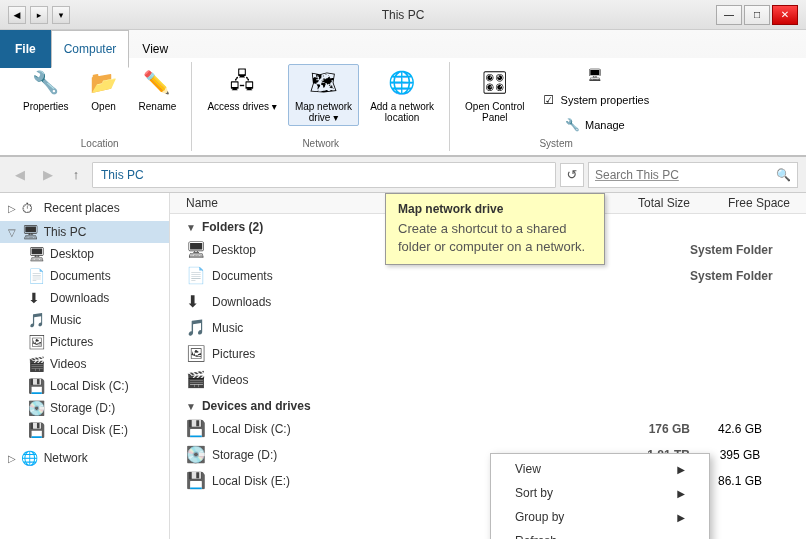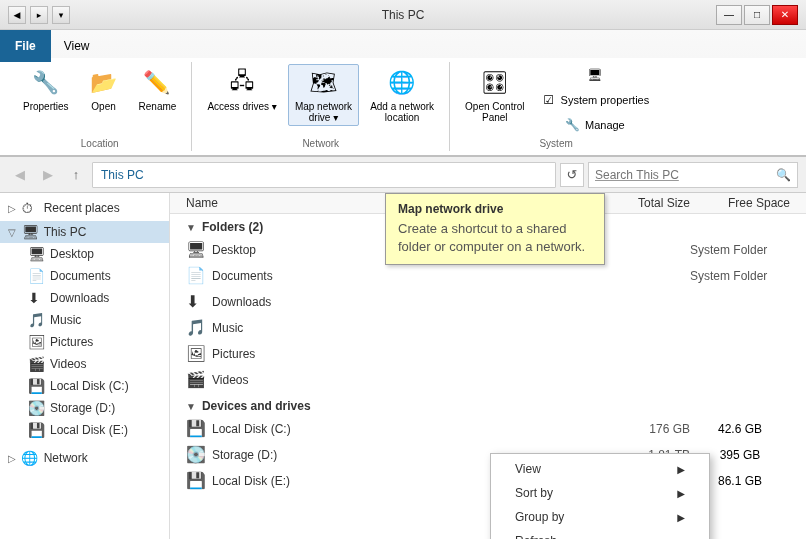--- a/index.html
+++ b/index.html
@@ -23,21 +23,21 @@
       background: linear-gradient(to bottom, #f8f8f8, #e8e8e8);
       cursor: pointer; font-size: 10px; display: flex; align-items: center; justify-content: center;
     }
     .title-btn.close { background: linear-gradient(to bottom, #f44, #c00); color: white; border-color: #900; }
     .quick-access-btn { width: 18px; height: 18px; background: linear-gradient(to bottom, #f8f8f8, #ddd); border: 1px solid #bbb; font-size: 9px; display: flex; align-items: center; justify-content: center; cursor: pointer; }
 
     
     .ribbon { background: linear-gradient(to bottom, #f9f9f9, #f0f0f0); border-bottom: 1px solid #c0c0c0; }
     .ribbon-tabs { display: flex; height: 28px; }
     .ribbon-tab {
-      padding: 0 12px; height: 32px; display: flex; align-items: center;
+      padding: 0 12px; height: 38px; display: flex; align-items: center;
       font-size: 12px; cursor: pointer; border: 1px solid transparent;
     }
     .ribbon-tab.active { background: white; color: #1a6496; border-color: #c0c0c0; border-bottom: 1px solid white; margin-bottom: -1px; z-index: 2; }
     .ribbon-tab.file { background: #1a6496; color: white; font-weight: bold; padding: 0 14px; }
     .ribbon-content { background: white; border-bottom: 1px solid #c0c0c0; padding: 4px 8px; display: flex; align-items: stretch; gap: 0; }
     .ribbon-group { display: flex; flex-direction: column; align-items: center; border-right: 1px solid #d0d0d0; padding: 2px 8px; }
     .ribbon-group-items { display: flex; gap: 4px; flex: 1; align-items: flex-start; }
     .ribbon-group-label { font-size: 10px; color: #666; margin-top: 2px; text-align: center; }
 
     .ribbon-btn {
@@ -113,21 +113,21 @@
       font-size: 12px; font-weight: bold; color: #333;
     }
     .section-triangle { color: #555; font-size: 10px; }
 
     .file-item {
       display: flex; align-items: center; padding: 3px 16px; cursor: pointer;
       font-size: 12px; color: #333;
     }
     .file-item-icon { width: 20px; height: 20px; margin-right: 6px; flex-shrink: 0; font-size: 16px; }
     .file-item-name { flex: 1; }
-    .file-item-total { width: 100px; text-align: right; color: #555; }
+    .file-item-total { width: 100px; text-align: right; color: #555; font-weight: bold; }
     .file-item-free { width: 100px; text-align: center; color: #000000; }
 
     
     .tooltip-box {
       position: absolute; top: 0; left: 162px; background: #ffffc0;
       border: 1px solid #999; padding: 8px 12px; z-index: 100;
       box-shadow: 2px 2px 4px rgba(0,0,0,0.2); max-width: 220px;
     }
     .tooltip-title { font-weight: bold; font-size: 12px; color: #333; margin-bottom: 4px; }
     .tooltip-text { font-size: 13px; color: #555; line-height: 1.4; }
@@ -157,20 +157,21 @@
   <div class="title-bar-controls">
     <div class="title-btn">—</div>
     <div class="title-btn">□</div>
     <div class="title-btn close">✕</div>
   </div>
 </div>
 
 <div class="ribbon">
   <div class="ribbon-tabs">
     <div class="ribbon-tab file">File</div>
+    <div class="ribbon-tab active">Computer</div>
     <div class="ribbon-tab">View</div>
   </div>
 
   <div class="ribbon-content">
 
     <div class="ribbon-group">
       <div class="ribbon-group-items">
         <div class="ribbon-btn">
           <div class="ribbon-btn-icon">🔧</div>
           <span>Properties</span>

